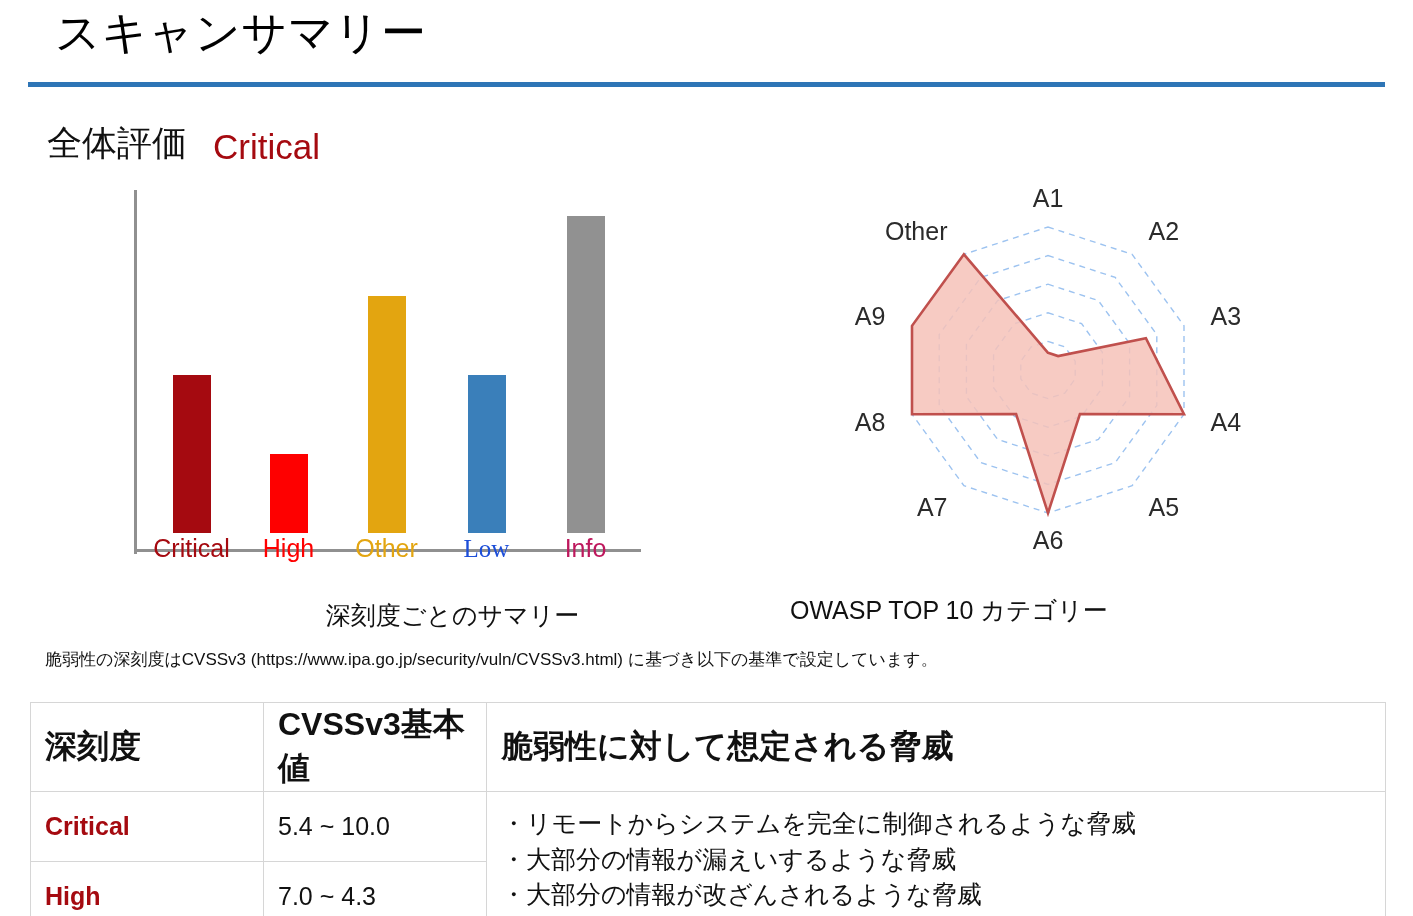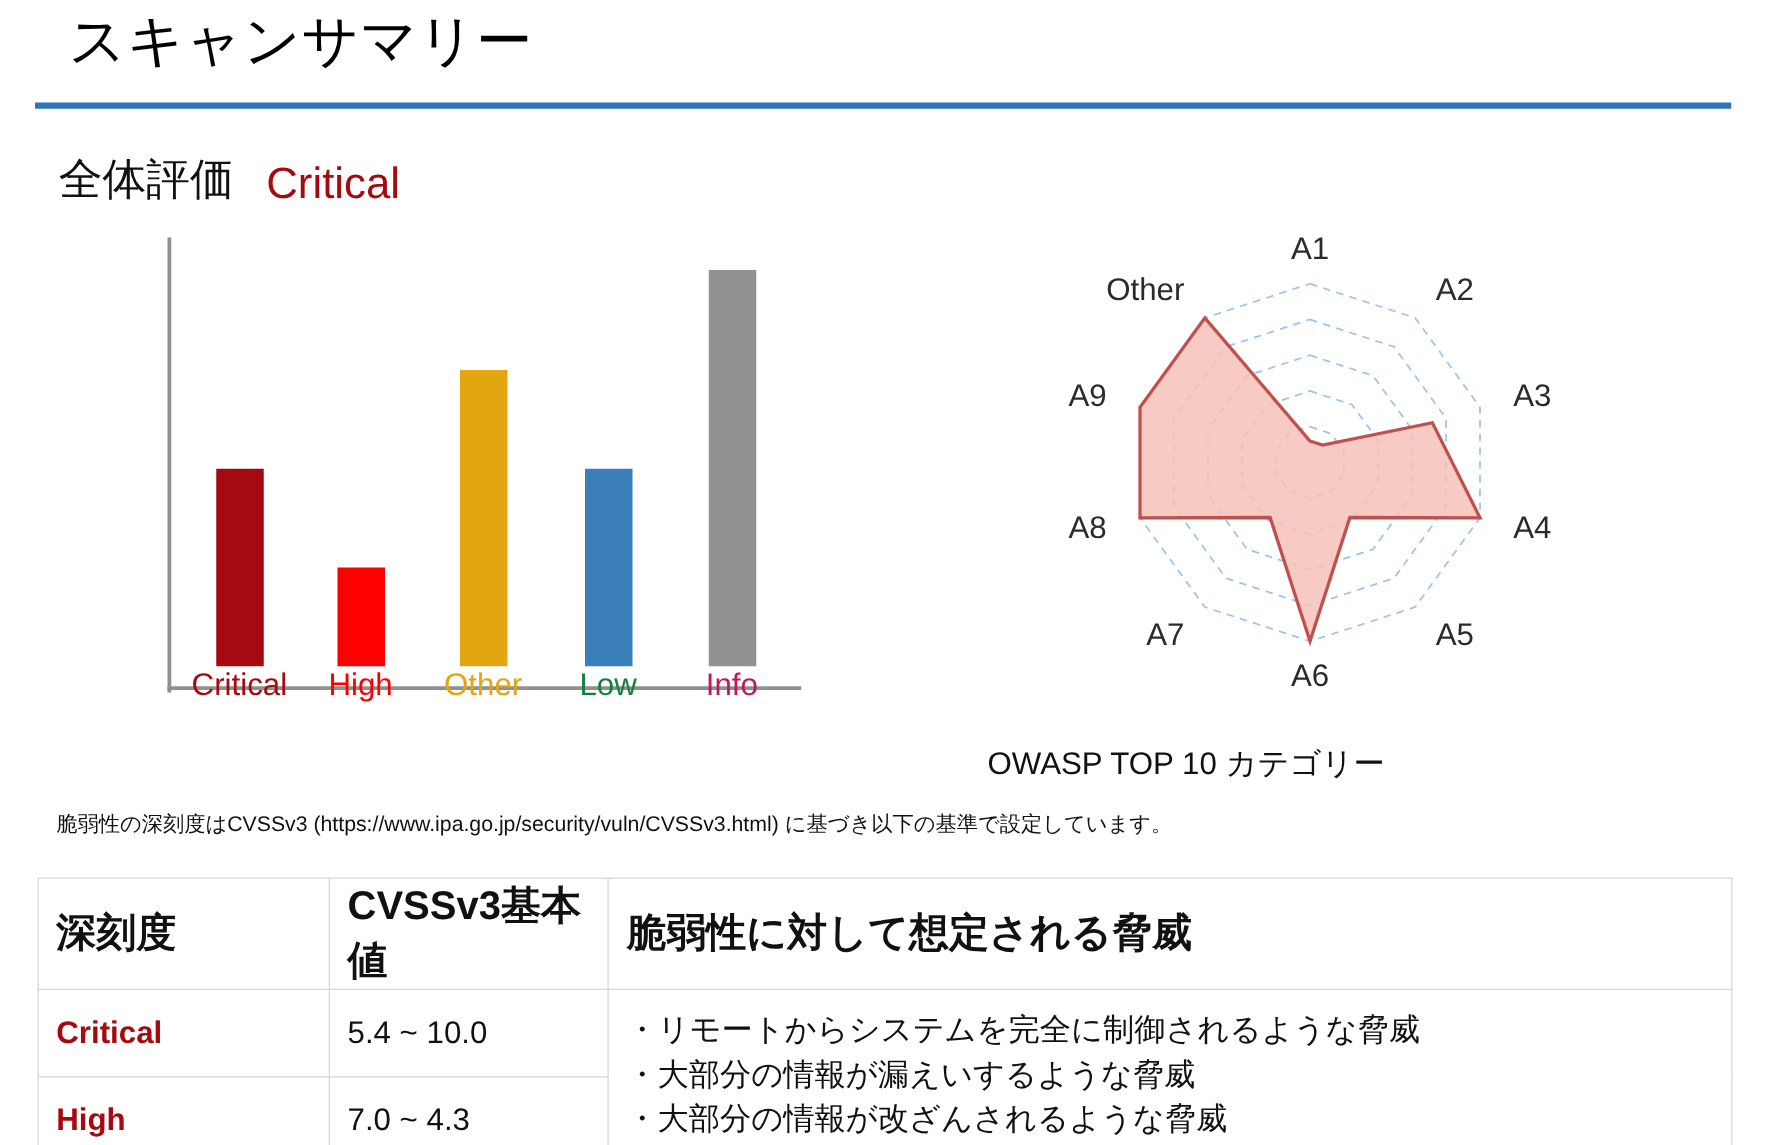--- a/index.html
+++ b/index.html
@@ -227,29 +227,30 @@
 
   <div class="bar-col" style="left:217px;">
     <span class="bar-value">3</span>
     <div class="bar-rect" style="height: 237.391px; background: rgb(227, 165, 16);"></div>
     <span class="bar-label" style="color: rgb(227, 165, 16);">Other</span>
   </div>
 
   <div class="bar-col" style="left:317px;">
     <span class="bar-value">2</span>
     <div class="bar-rect" style="height: 158.261px; background: rgb(58, 127, 186);"></div>
-    <span class="bar-label" style="color: #15803d;">Low</span>
+    <span class="bar-label" style="color: #1d4ed8; font-family: Liberation Serif, serif;">Low</span>
   </div>
 
   <div class="bar-col" style="left:416px;">
     <span class="bar-value">4</span>
     <div class="bar-rect" style="height: 316.522px; background: rgb(145, 145, 145);"></div>
     <span class="bar-label" style="color: #be185d;">Info</span>
   </div>
 
+  <div id="bar-caption">深刻度ごとのサマリー</div>
 </div>
 
 <div id="radar-chart">
   <svg id="radar-svg" width="440" height="380" viewBox="0 0 440 380">
     <g id="radar-rings">
         <polygon points="218.0,161.4 234.8,166.9 245.2,181.2 245.2,198.8 234.8,213.1 218.0,218.6 201.2,213.1 190.8,198.8 190.8,181.2 201.2,166.9" fill="none" stroke="#9dc3f0" stroke-width="1.4" stroke-dasharray="6 5"></polygon>
         <polygon points="218.0,132.8 251.6,143.7 272.4,172.3 272.4,207.7 251.6,236.3 218.0,247.2 184.4,236.3 163.6,207.7 163.6,172.3 184.4,143.7" fill="none" stroke="#9dc3f0" stroke-width="1.4" stroke-dasharray="6 5"></polygon>
         <polygon points="218.0,104.2 268.4,120.6 299.6,163.5 299.6,216.5 268.4,259.4 218.0,275.8 167.6,259.4 136.4,216.5 136.4,163.5 167.6,120.6" fill="none" stroke="#9dc3f0" stroke-width="1.4" stroke-dasharray="6 5"></polygon>
         <polygon points="218.0,75.6 285.2,97.4 326.8,154.6 326.8,225.4 285.2,282.6 218.0,304.4 150.8,282.6 109.2,225.4 109.2,154.6 150.8,97.4" fill="none" stroke="#9dc3f0" stroke-width="1.4" stroke-dasharray="6 5"></polygon>
         <polygon points="218.0,47.0 302.1,74.3 354.0,145.8 354.0,234.2 302.1,305.7 218.0,333.0 133.9,305.7 82.0,234.2 82.0,145.8 133.9,74.3" fill="none" stroke="#9dc3f0" stroke-width="1.4" stroke-dasharray="6 5"></polygon>

